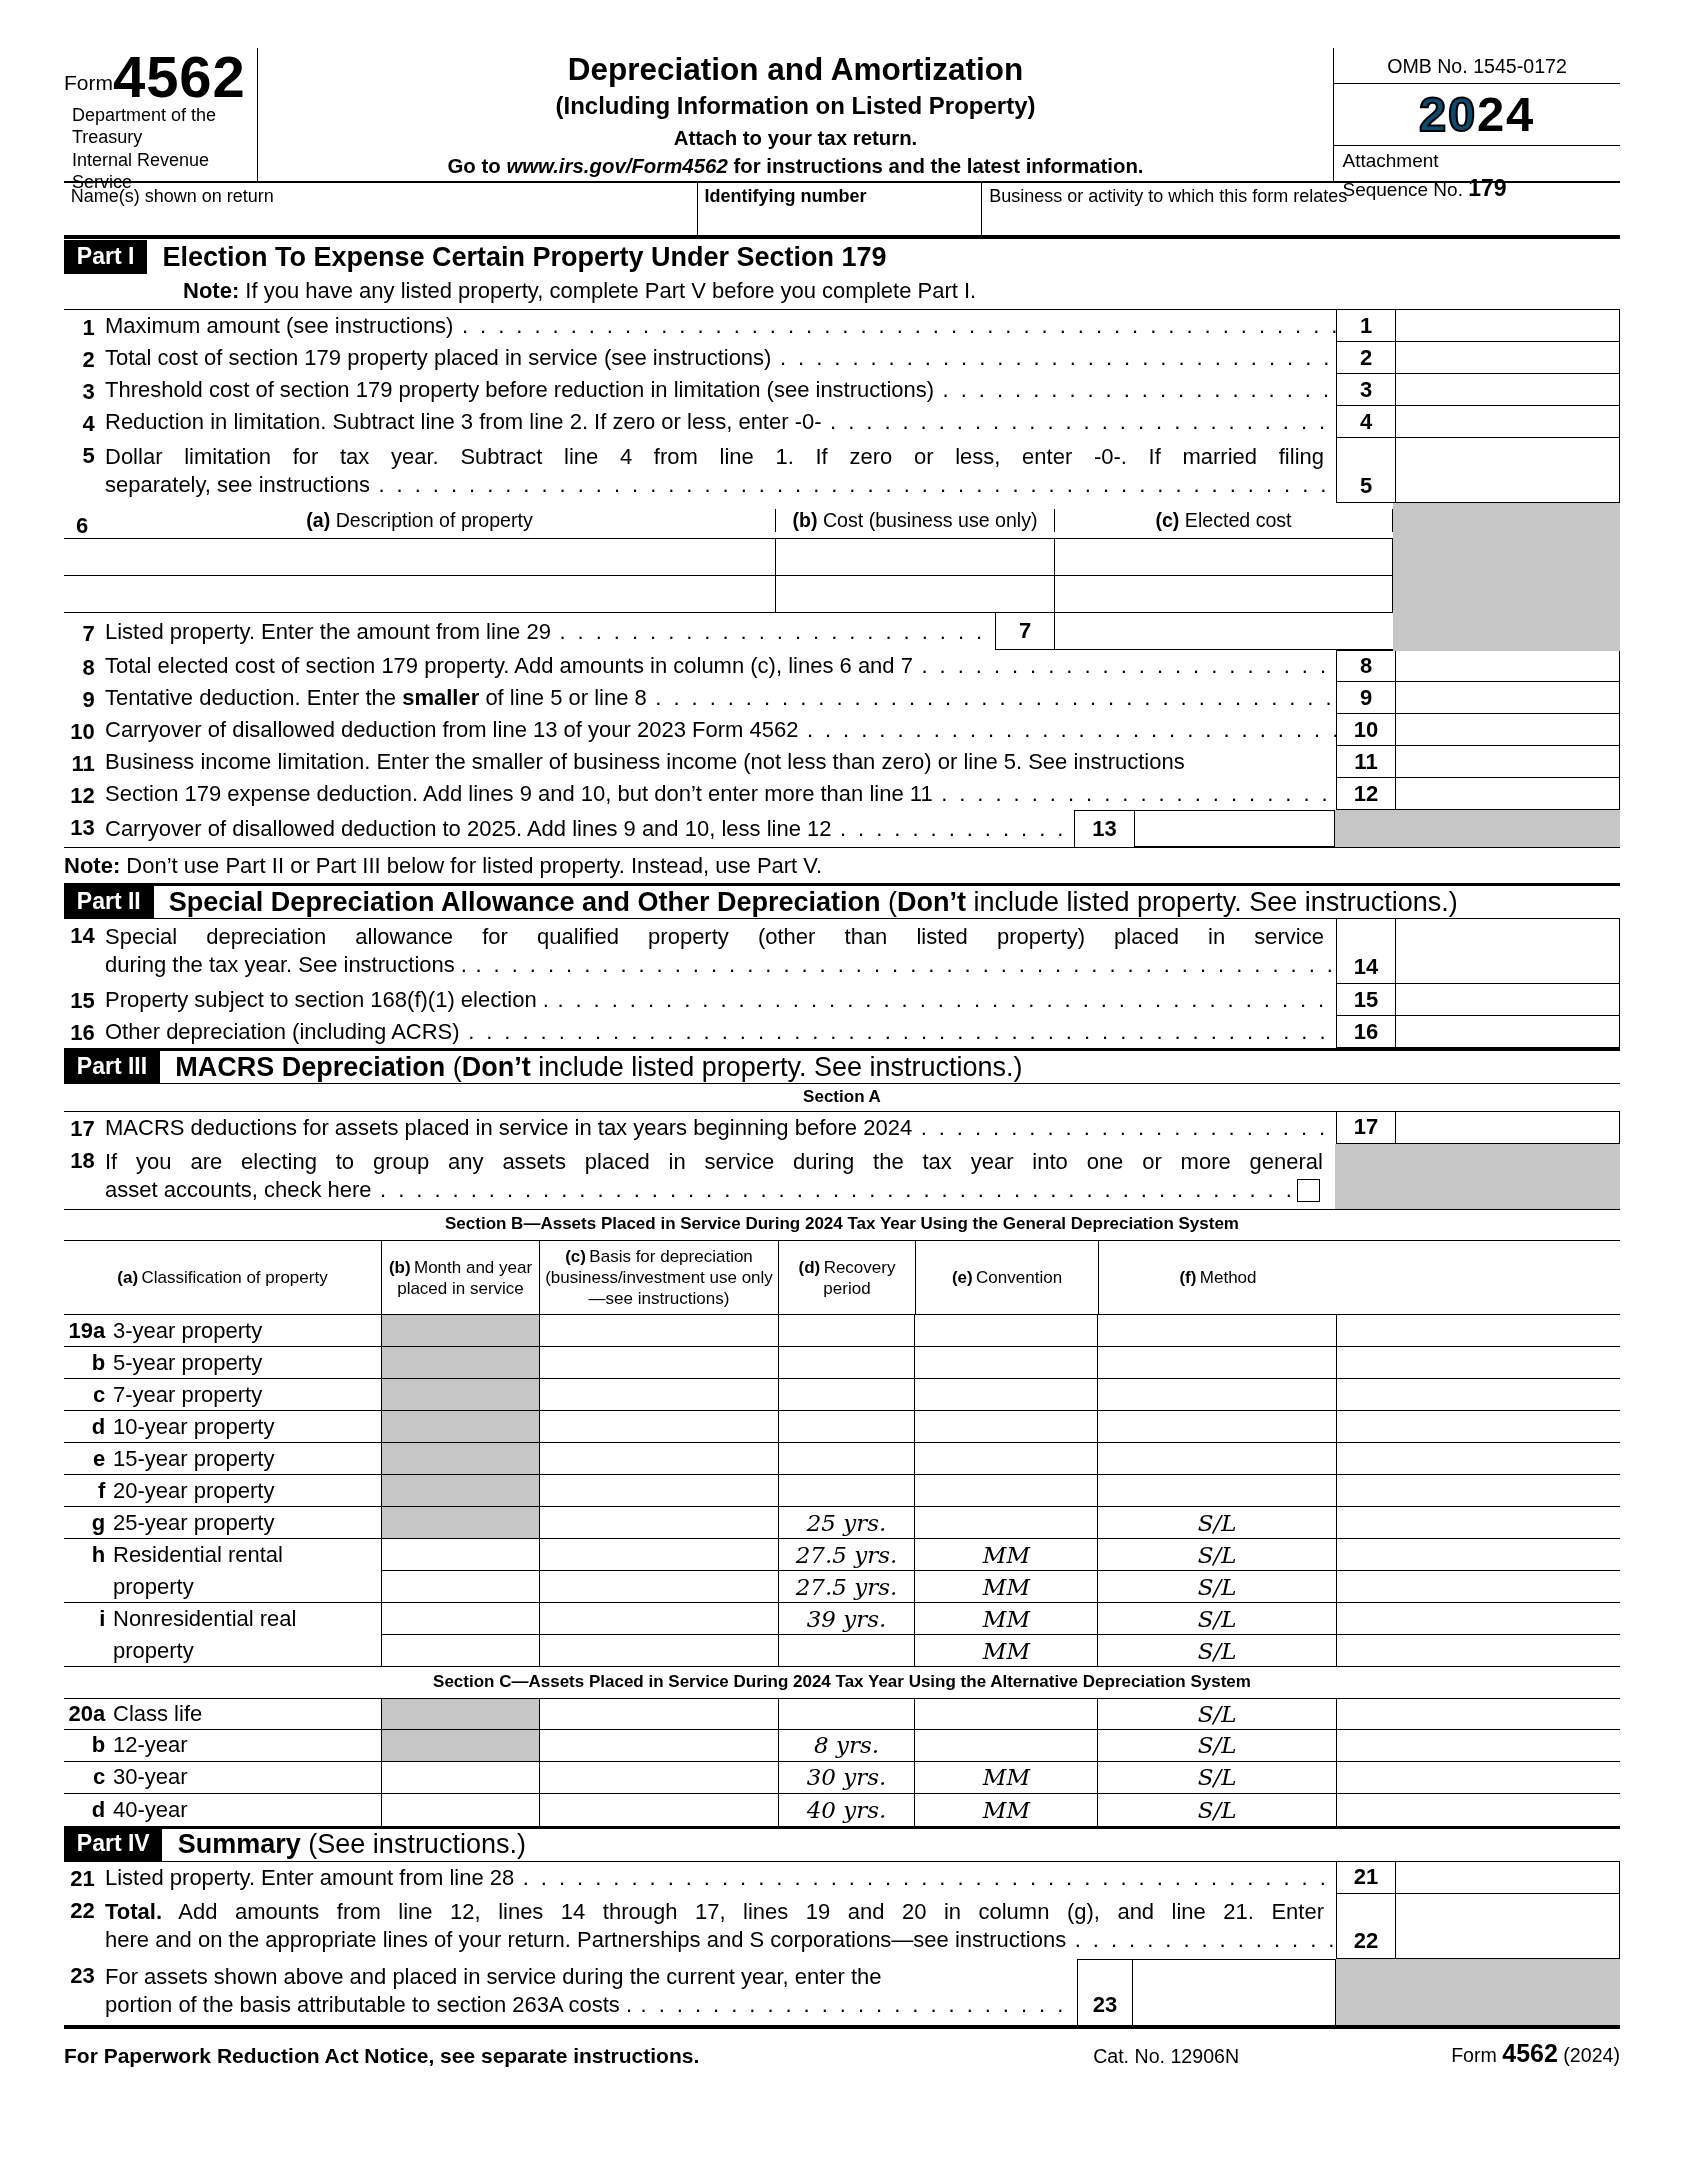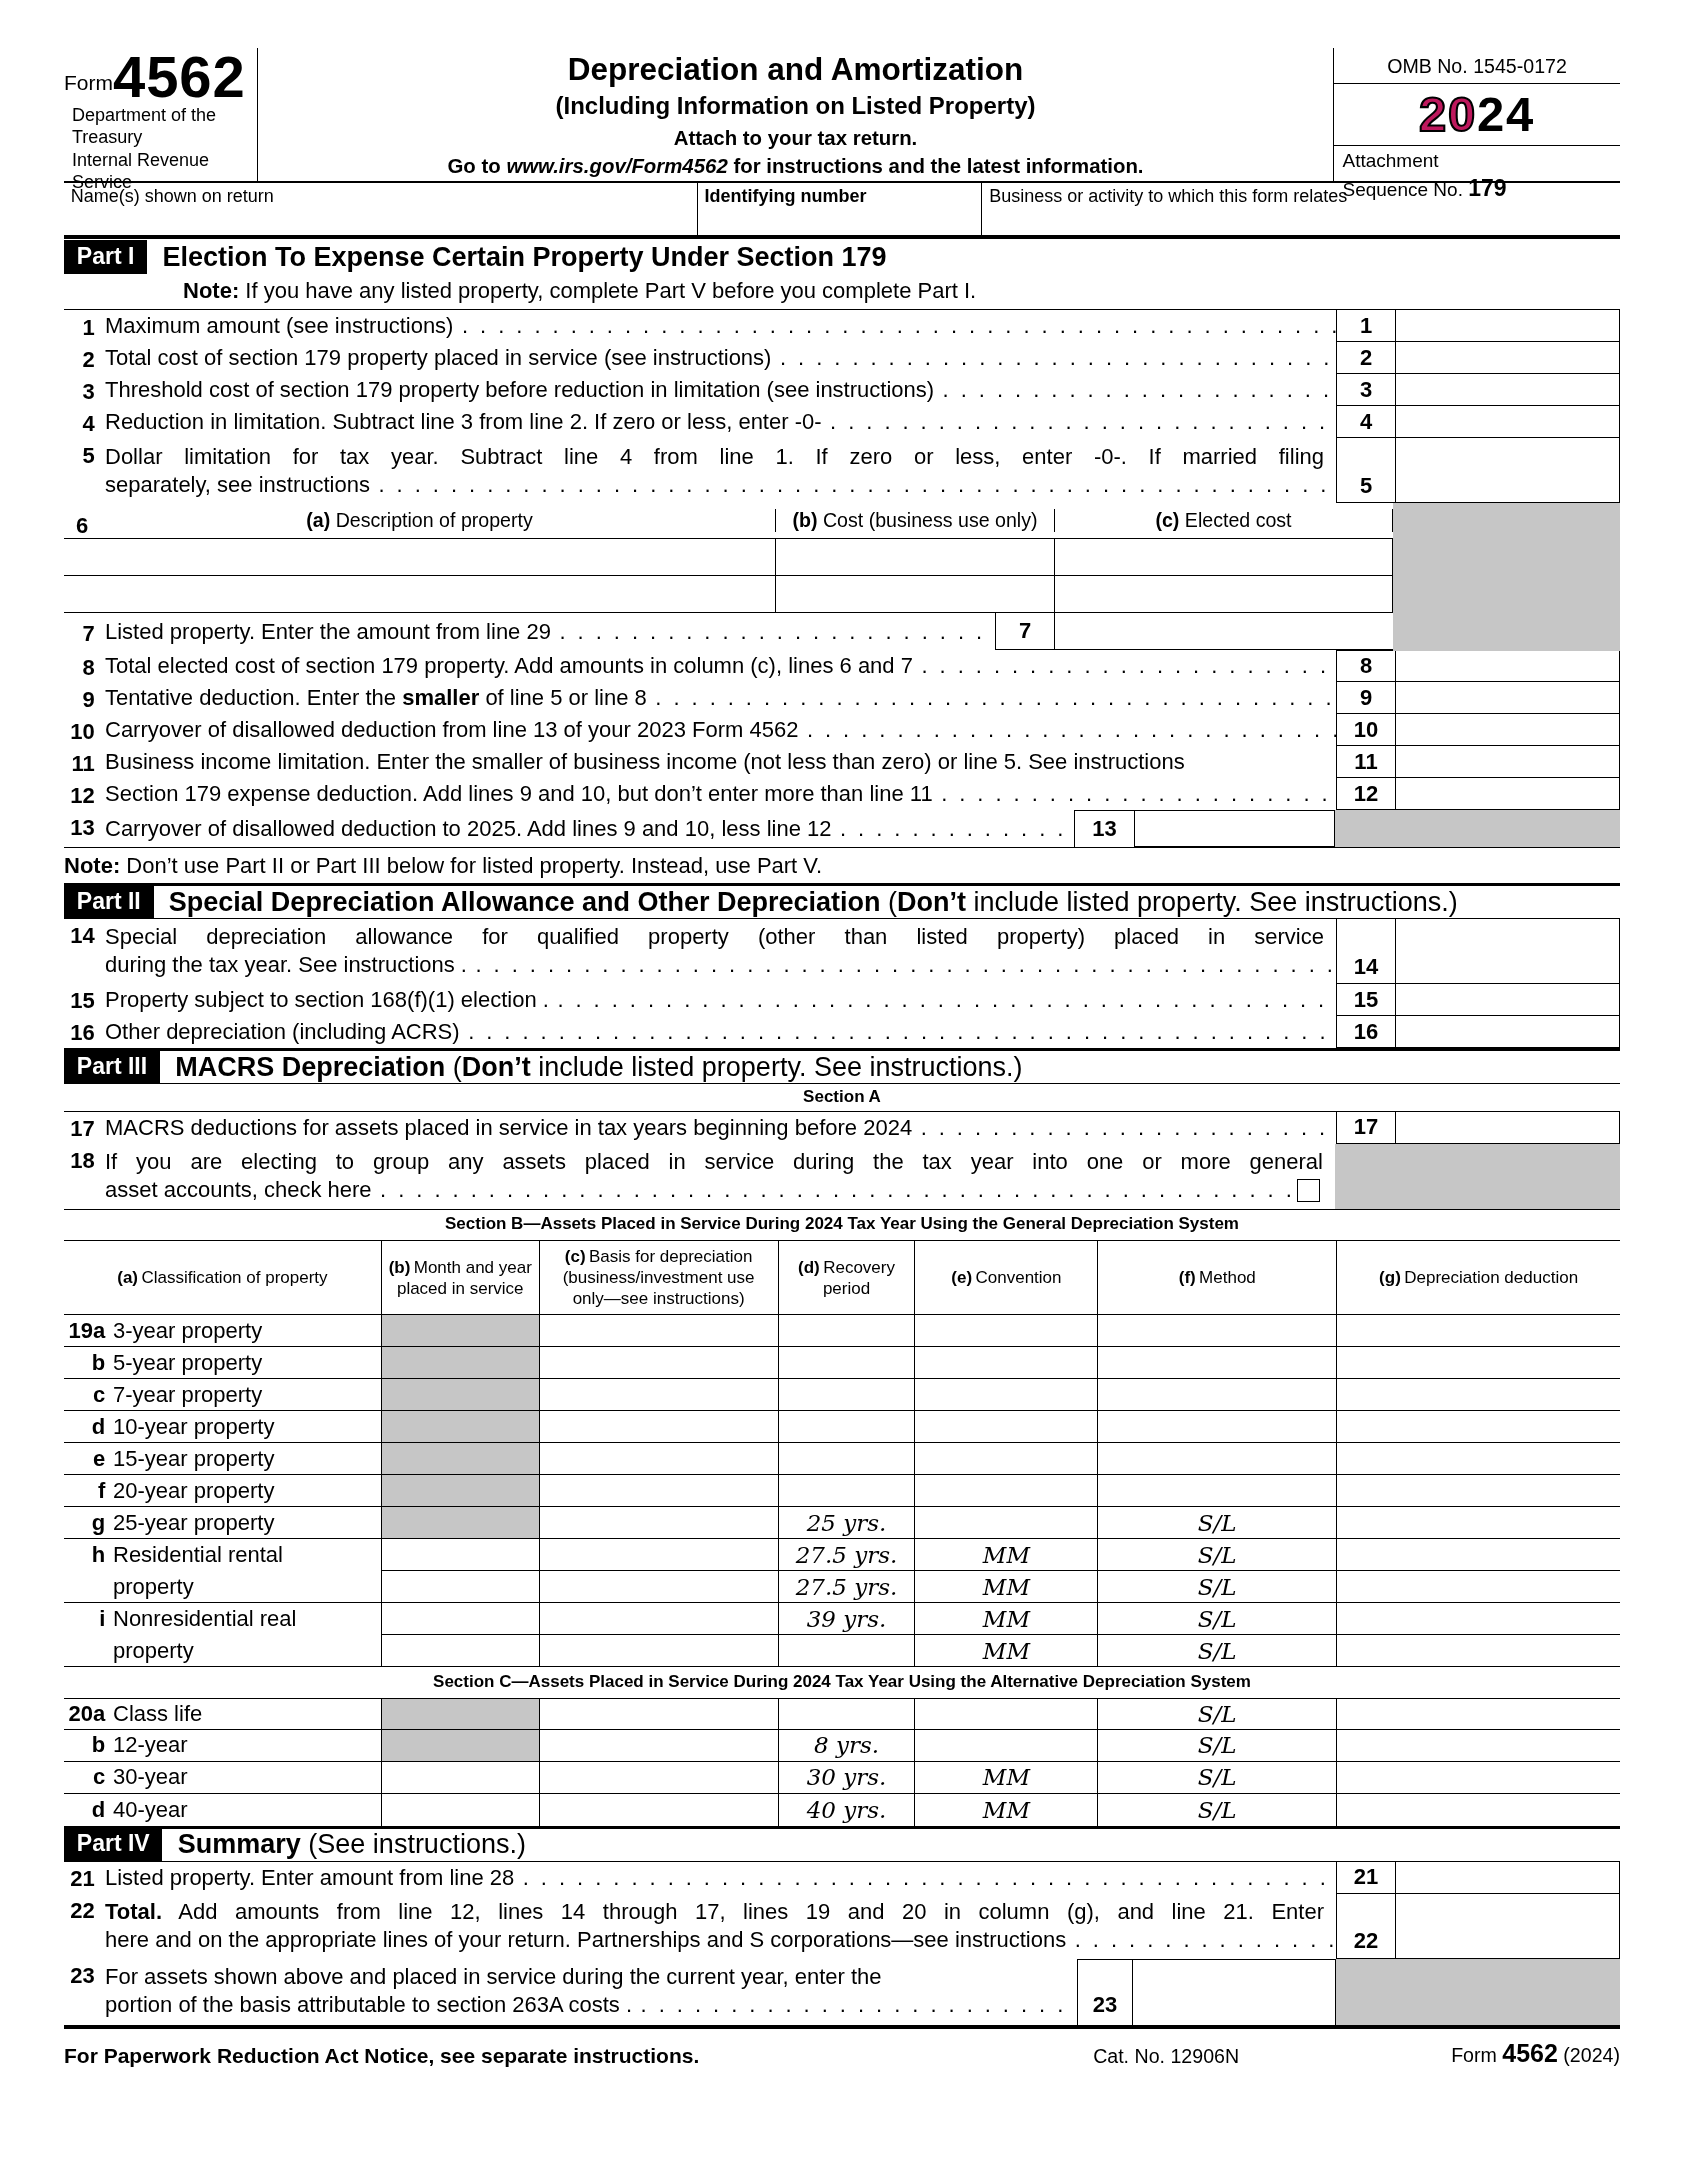--- a/index.html
+++ b/index.html
@@ -20,21 +20,21 @@
   .dept { font-size:18px; line-height:1.25;margin-left:8px; }
   .hdr-center { flex:1; text-align:center; padding-top:3.4px; }
   .h-title { font-size:31.5px; font-weight:bold; }
   .h-sub { font-size:24px; font-weight:bold; margin-top:3.4px; }
   .h-attach { font-size:20.4px; font-weight:bold; margin-top:6.8px; }
   .h-goto { font-size:20.4px; font-weight:bold; margin-top:5.1px; }
   .h-goto .url { font-style:italic; }
   .hdr-right { width:287px; border-left:1.7px solid #000; display:flex; flex-direction:column; }
   .omb { font-size:19.6px; text-align:center; padding:6.8px 0 5.1px 0; border-bottom:1.7px solid #000; }
   .yearbox { text-align:center; padding:1.7px 0 3.4px 0; border-bottom:1.7px solid #000; flex:1; }
-  .y-outline { font-size:49px; font-weight:bold; color:#be185d; -webkit-text-stroke:2.1px #000; letter-spacing:1.7px; }
+  .y-outline { font-size:49px; font-weight:bold; color:#0c4a6e; -webkit-text-stroke:2.1px #000; letter-spacing:1.7px; }
   .y-solid { font-size:49px; font-weight:bold; letter-spacing:1.7px; }
   .attseq { font-size:19px; padding:3.4px 0 3.4px 8.5px; line-height:1.3; }
   .seqno { font-size:23px; font-weight:bold; }
 
   
   .idrow { display:flex; height:56px; border-bottom:4.3px solid #000; }
   .idcell { padding:2.6px 6.8px; font-size:18px; }
   .idcell.c1 { width:633px; }
   .idcell.c2 { width:639px; border-left:1.7px solid #000; }
   .idcell.c3 { width:285px; border-left:1.7px solid #000; font-weight:bold; }
@@ -406,23 +406,20 @@
         </div>
     <div class="colD bl">
           <span><span class="hbold">(d)</span><span>Recovery period</span></span>
         </div>
     <div class="colE bl">
           <span><span class="hbold">(e)</span><span>Convention</span></span>
         </div>
     <div class="colF bl">
           <span><span class="hbold">(f)</span><span>Method</span></span>
         </div>
-    <div class="colG bl">
-          <span><span class="hbold">(g)</span><span>Depreciation deduction</span></span>
-        </div>
   </div>
 
   <div class="trow full">
     <div class="cellA">
           <span class="rno">19a</span>
           <span>3-year property</span>
         </div>
     <div class="cell colB bl gray"></div>
     <div class="cell colC bl"></div>
     <div class="cell colD bl"></div>

